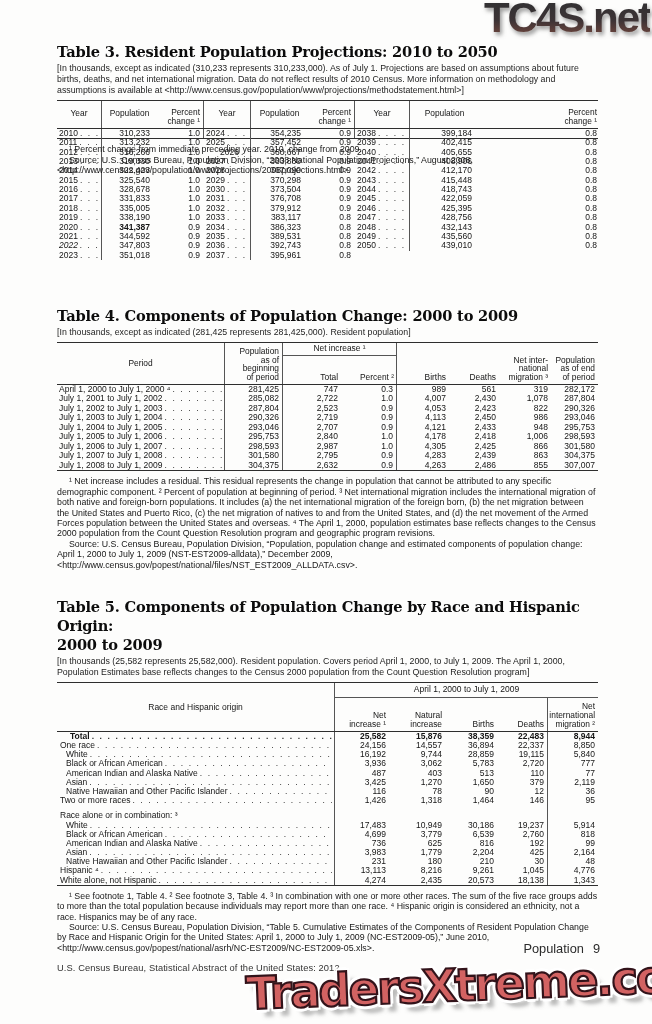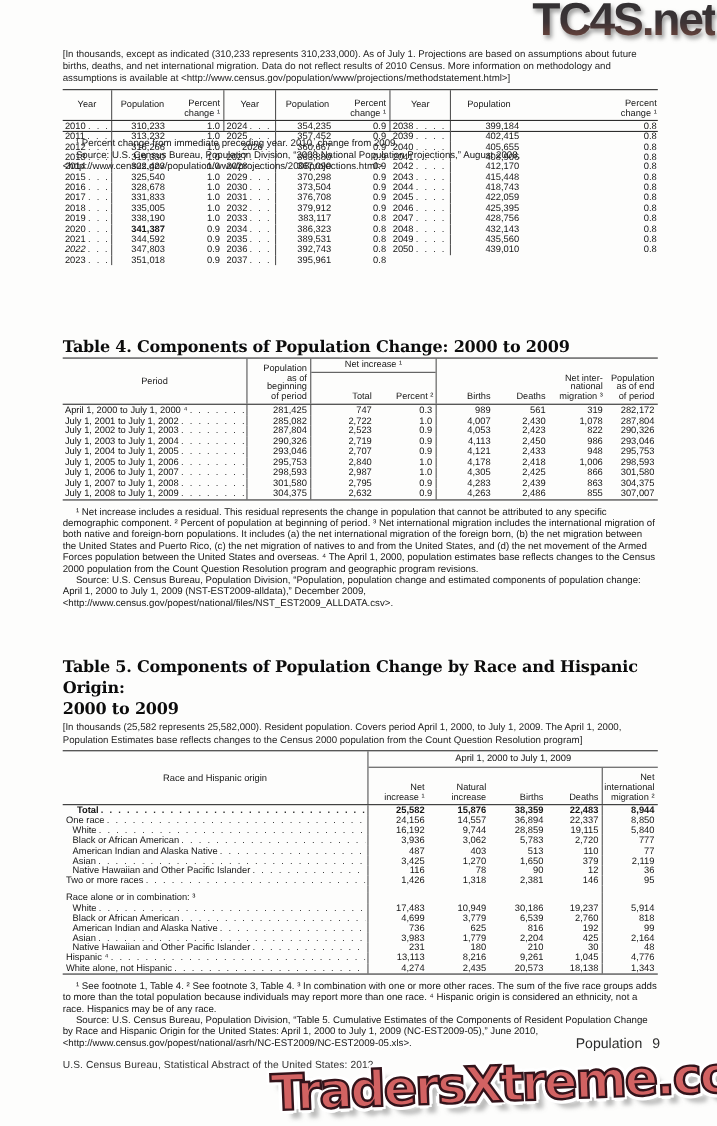--- a/index.html
+++ b/index.html
@@ -83,20 +83,21 @@
                   7px 8px 4px rgba(120,120,120,0.5);}
 </style>
 </head>
 <body>
 
 <div class="page">
 
   <div class="wm-top">TC4S.net</div>
 
   <div class="sec" style="top:42px;">
+    <h2 class="tbltitle">Table 3. Resident Population Projections: 2010 to 2050</h2>
     <p class="headnote">[In thousands, except as indicated (310,233 represents 310,233,000). As of July 1. Projections are based on assumptions about future births, deaths, and net international migration. Data do not reflect results of 2010 Census. More information on methodology and assumptions is available at &lt;http://www.census.gov/population/www/projections/methodstatement.html&gt;]</p>
     <div id="t3" class="tbl">
         <div class="thead">
           <div class="t3g">
             <div class="cell hc center" style="width: 44px;">Year</div>
             <div class="cell hc center vl" style="width: 56px;">Population</div>
             <div class="cell hc" style="width: 46px;">
               <div>Percent</div>
               <div>change ¹</div>
             </div>
@@ -454,20 +455,21 @@
             </div>
           </div>
         </div>
       </div>
     <p class="fn first">¹ Percent change from immediate preceding year. 2010, change from 2009.</p>
     <p class="fn">Source: U.S. Census Bureau, Population Division, “2008 National Population Projections,” August 2008, &lt;http://www.census.gov/population/www/projections/2008projections.html&gt;.</p>
   </div>
 
   <div class="sec" style="top:306px;">
     <h2 class="tbltitle">Table 4. Components of Population Change: 2000 to 2009</h2>
+    <p class="headnote">[In thousands, except as indicated (281,425 represents 281,425,000). Resident population]</p>
     <div id="t4" class="tbl">
         <div class="thead">
           <div class="cell hc center vr" style="width: 168px;">Period</div>
           <div class="cell hc vr" style="width: 58px;">
             <div>Population</div>
             <div>as of</div>
             <div>beginning</div>
             <div>of period</div>
           </div>
           <div class="cell netinc vr" style="width: 114px;">
@@ -723,21 +725,21 @@
             <div class="cell num " style="width: 50px;">12</div>
             <div class="cell num vl" style="width: 51px;">36</div>
           </div>
           <div class="row">
             <div class="cell lab vr" style="width: 278px; padding-left: 3px;">
               <div class="t">Two or more races</div>
               <div class="dots">. . . . . . . . . . . . . . . . . . . . . . . . . . . . . . . . . . . . . . . . . . . . . . . . . . . . . . . . . . . . . . . . . . . . . . . . . . . . . . . . </div>
             </div>
             <div class="cell num " style="width: 54px;">1,426</div>
             <div class="cell num " style="width: 56px;">1,318</div>
-            <div class="cell num " style="width: 52px;">2,381</div>
+            <div class="cell num " style="width: 52px;">1,464</div>
             <div class="cell num " style="width: 50px;">146</div>
             <div class="cell num vl" style="width: 51px;">95</div>
           </div>
           <div class="row spacer">
             <div class="cell vr" style="width: 278px;"></div>
             <div class="cell" style="width: 212px;"></div>
             <div class="cell vl" style="width: 51px;"></div>
           </div>
           <div class="row">
             <div class="cell lab vr" style="width: 278px; padding-left: 3px;">

